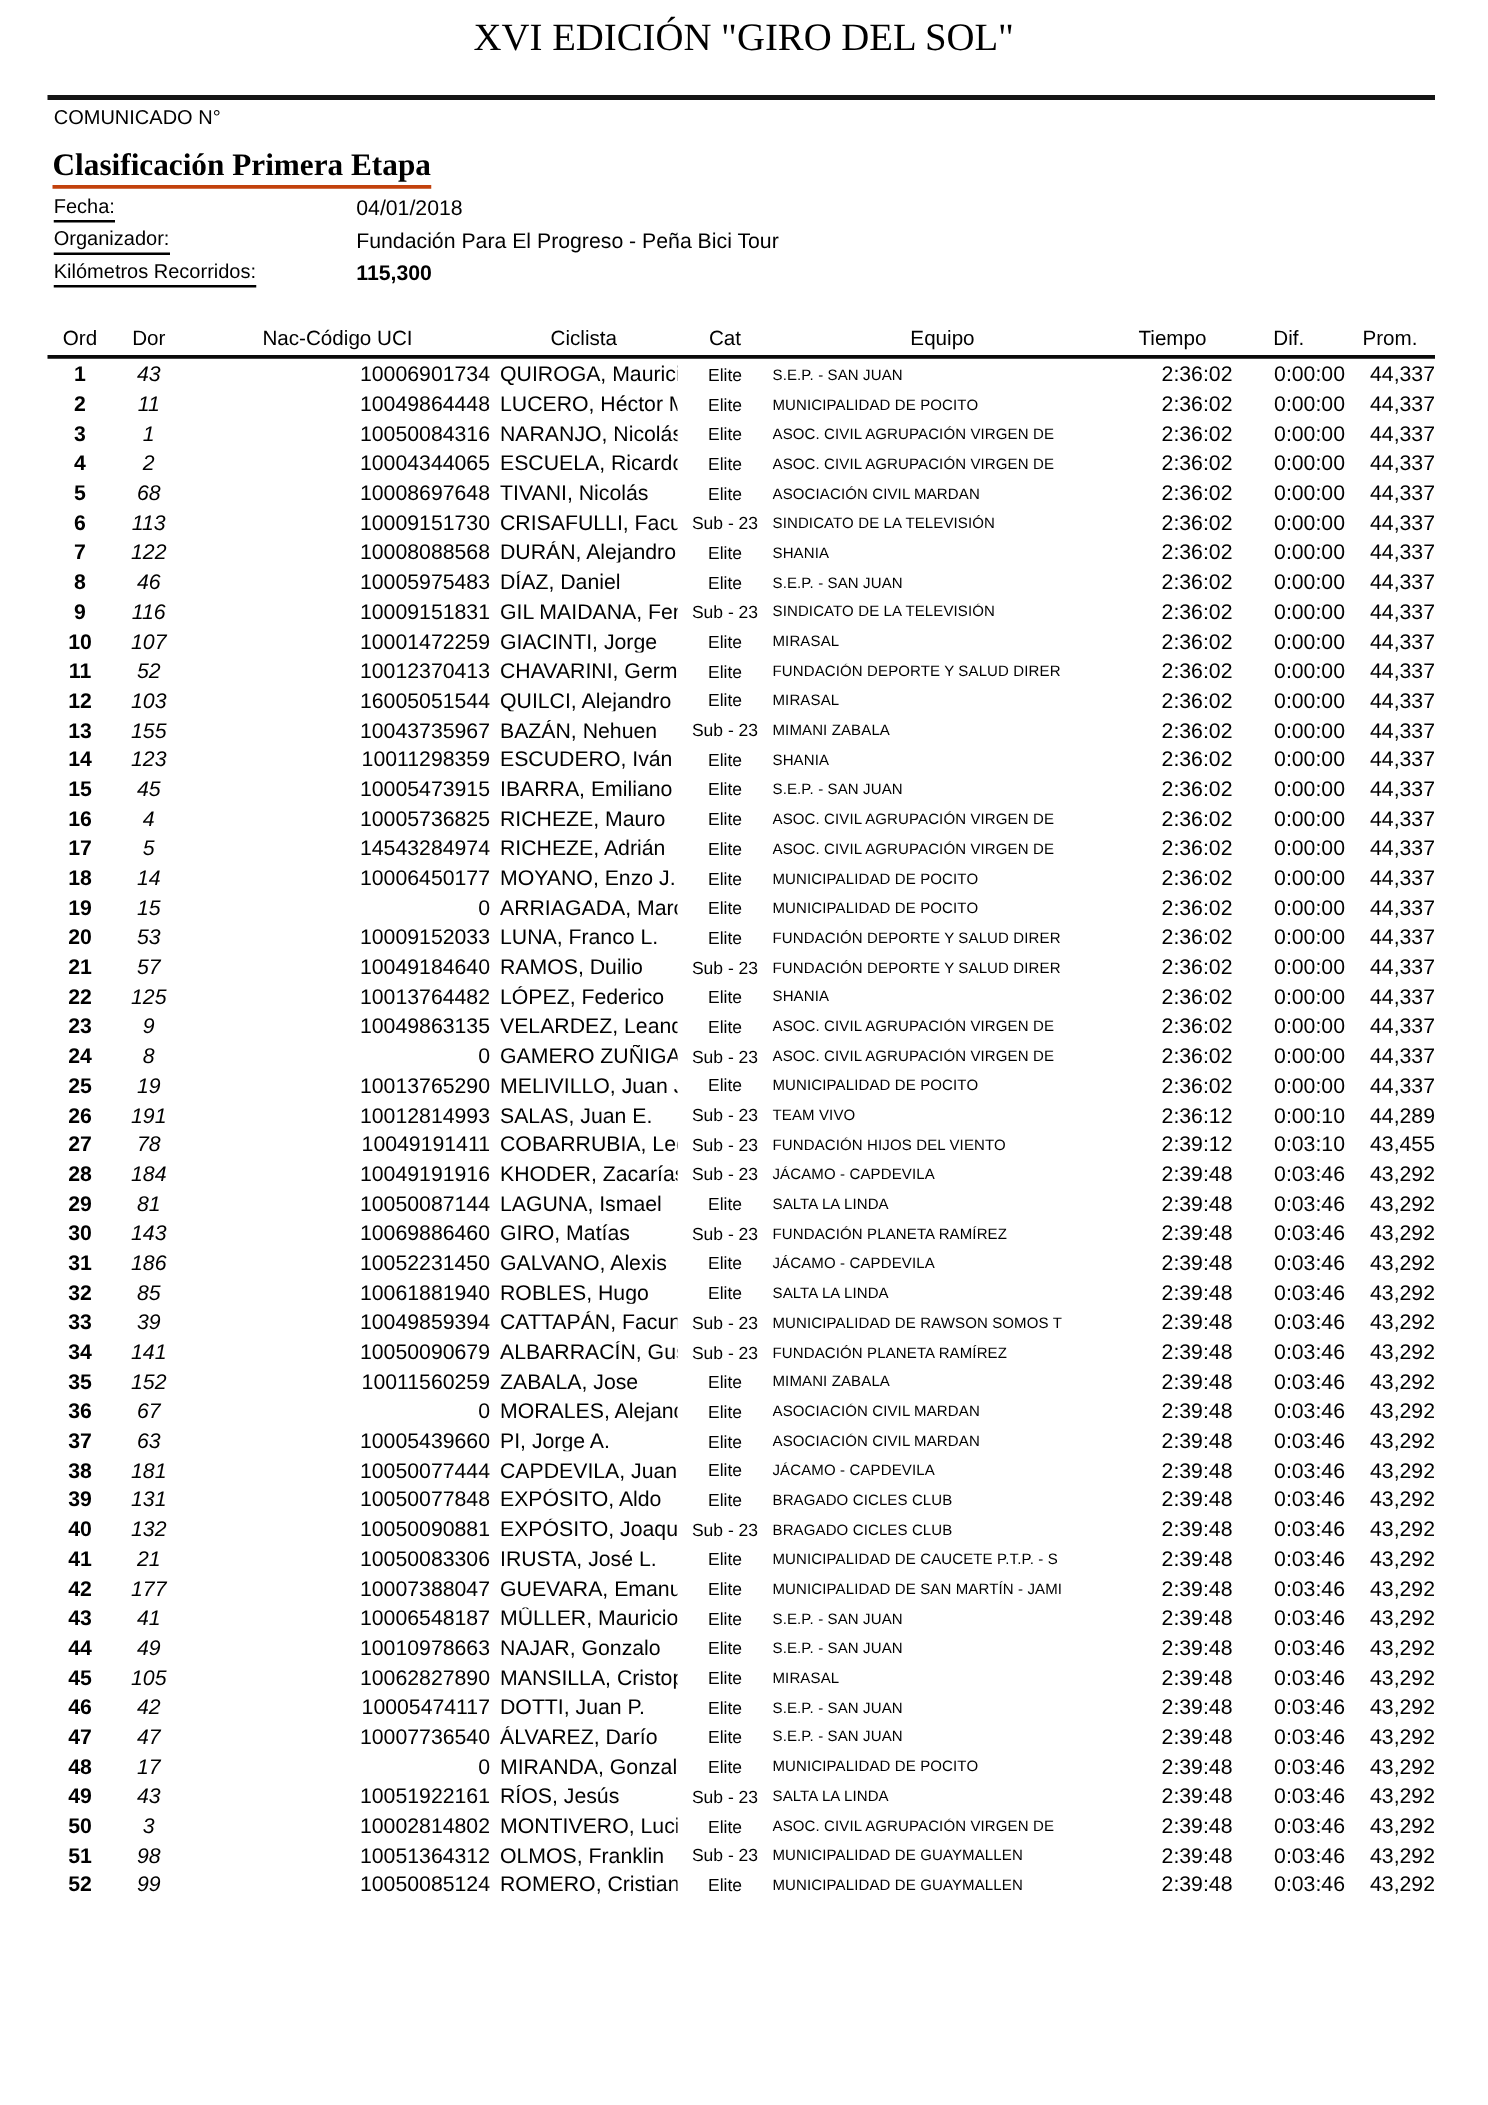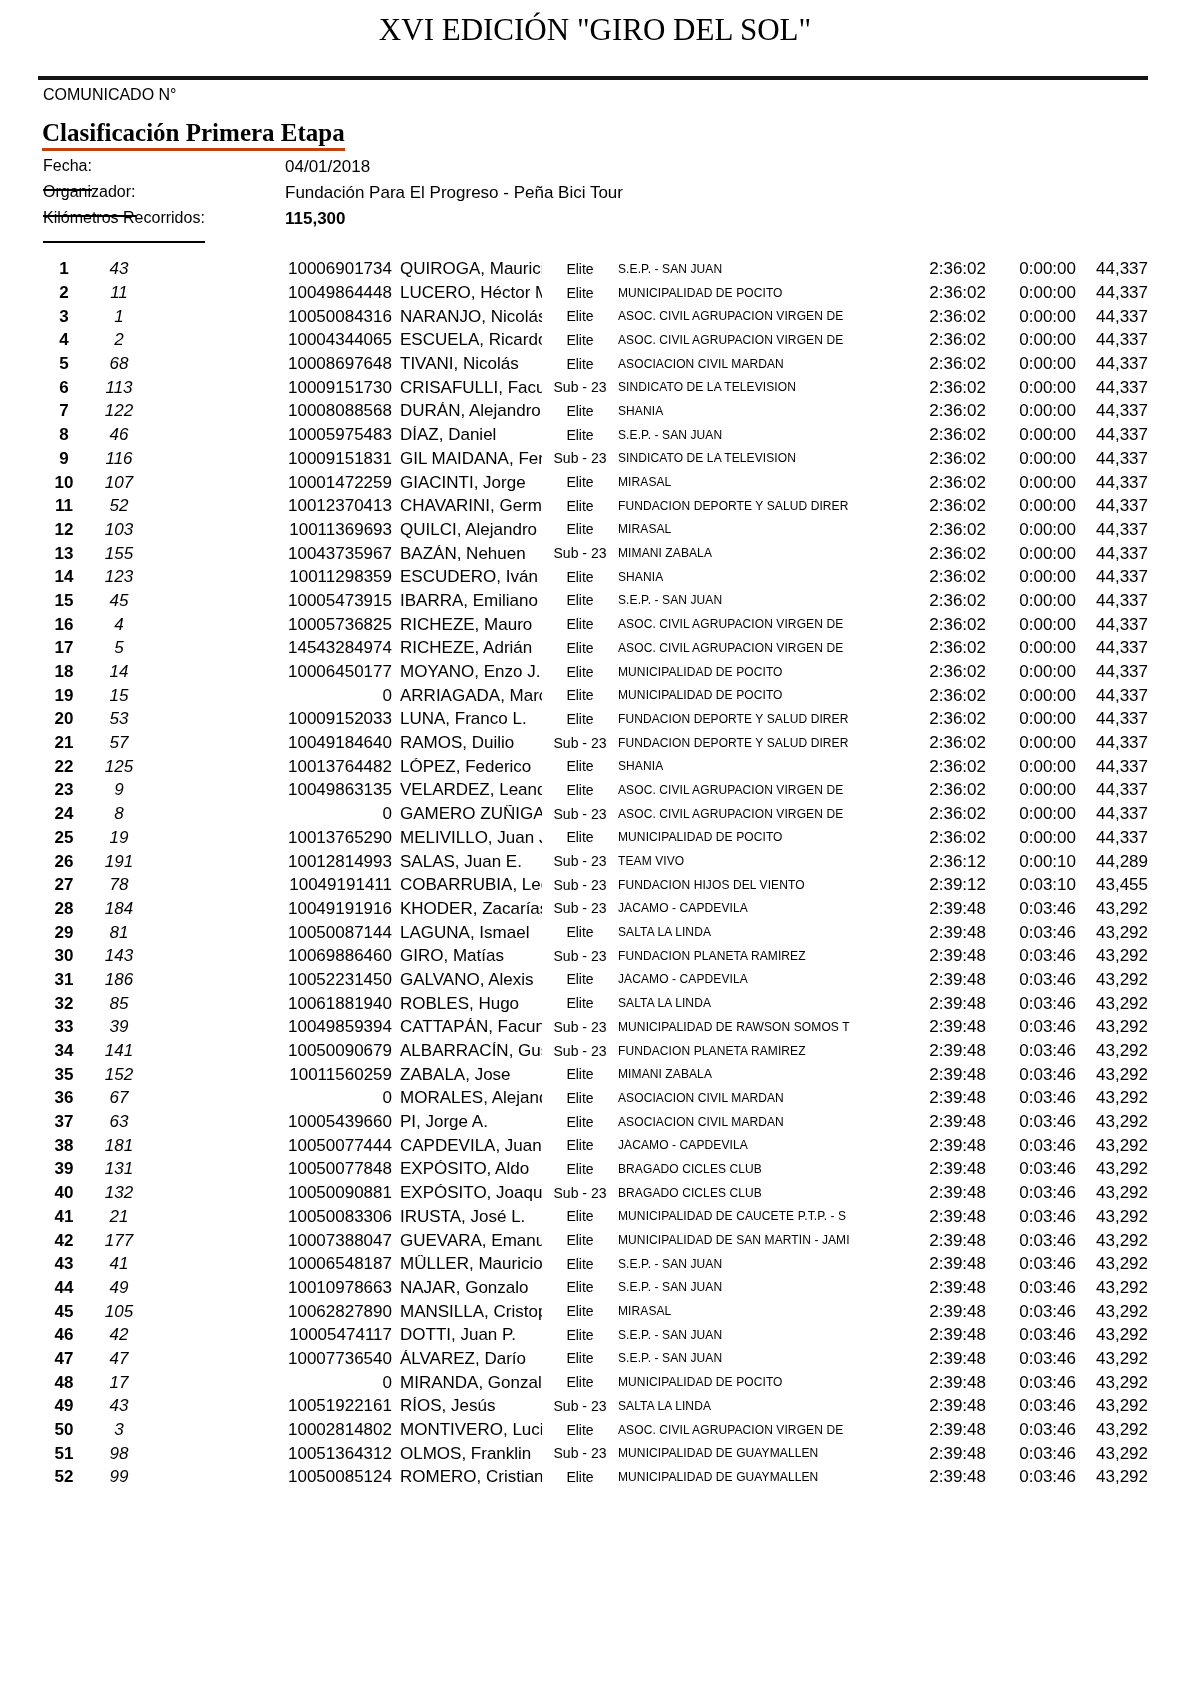--- a/index.html
+++ b/index.html
@@ -21,21 +21,21 @@
     position:absolute; top:86px; left:43px; font-size:16px;
   }
   .section-title {
     position:absolute; top:119px; left:42px;
     font-family:"Liberation Serif", serif; font-weight:bold;
     font-size:25px; padding-bottom:1px; border-bottom:3px solid #c2410c;
     white-space:nowrap;
   }
   .info-row { position:absolute; left:43px; width:800px; font-size:16px; }
   .info-row .lbl {
-    display:inline-block; border-bottom:2px solid #000; padding-bottom:14px;
+    display:inline-block; border-bottom:2px solid #000; padding-bottom:1px;
   }
   .info-row .val { position:absolute; left:242px; top:0; font-size:17px; }
   .info-fecha { top:157px; }
   .info-org   { top:183px; }
   .info-km    { top:209px;text-decoration:underline; }
   .info-km .val { font-weight:bold; }
 
   .results { position:absolute; top:256px; left:38px; width:1110px; }
   .grid-cols {
     display:grid;
@@ -74,20 +74,31 @@
 <div class="info-row info-org">
   <span class="lbl">Organizador:</span>
   <span class="val">Fundación Para El Progreso - Peña Bici Tour</span>
 </div>
 <div class="info-row info-km">
   <span class="lbl">Kilómetros Recorridos:</span>
   <span class="val">115,300</span>
 </div>
 
 <div class="results">
+  <div class="thead grid-cols">
+    <div class="th">Ord</div>
+    <div class="th">Dor</div>
+    <div class="th">Nac-Código UCI</div>
+    <div class="th">Ciclista</div>
+    <div class="th">Cat</div>
+    <div class="th">Equipo</div>
+    <div class="th">Tiempo</div>
+    <div class="th">Dif.</div>
+    <div class="th">Prom.</div>
+  </div>
   <div class="tbody">
   <div class="tr grid-cols">
     <div class="td c-ord">1</div>
     <div class="td c-dor">43</div>
     <div class="td c-uci">10006901734</div>
     <div class="td c-ciclista">QUIROGA, Mauricio</div>
     <div class="td c-cat">Elite</div>
     <div class="td c-equipo">S.E.P. - SAN JUAN</div>
     <div class="td c-tiempo">2:36:02</div>
     <div class="td c-dif">0:00:00</div>
@@ -210,21 +221,21 @@
     <div class="td c-cat">Elite</div>
     <div class="td c-equipo">FUNDACIÓN DEPORTE Y SALUD DIRER</div>
     <div class="td c-tiempo">2:36:02</div>
     <div class="td c-dif">0:00:00</div>
     <div class="td c-prom">44,337</div>
   </div>
 
   <div class="tr grid-cols">
     <div class="td c-ord">12</div>
     <div class="td c-dor">103</div>
-    <div class="td c-uci">10011369693</div>
+    <div class="td c-uci">16005051544</div>
     <div class="td c-ciclista">QUILCI, Alejandro</div>
     <div class="td c-cat">Elite</div>
     <div class="td c-equipo">MIRASAL</div>
     <div class="td c-tiempo">2:36:02</div>
     <div class="td c-dif">0:00:00</div>
     <div class="td c-prom">44,337</div>
   </div>
 
   <div class="tr grid-cols">
     <div class="td c-ord">13</div>

